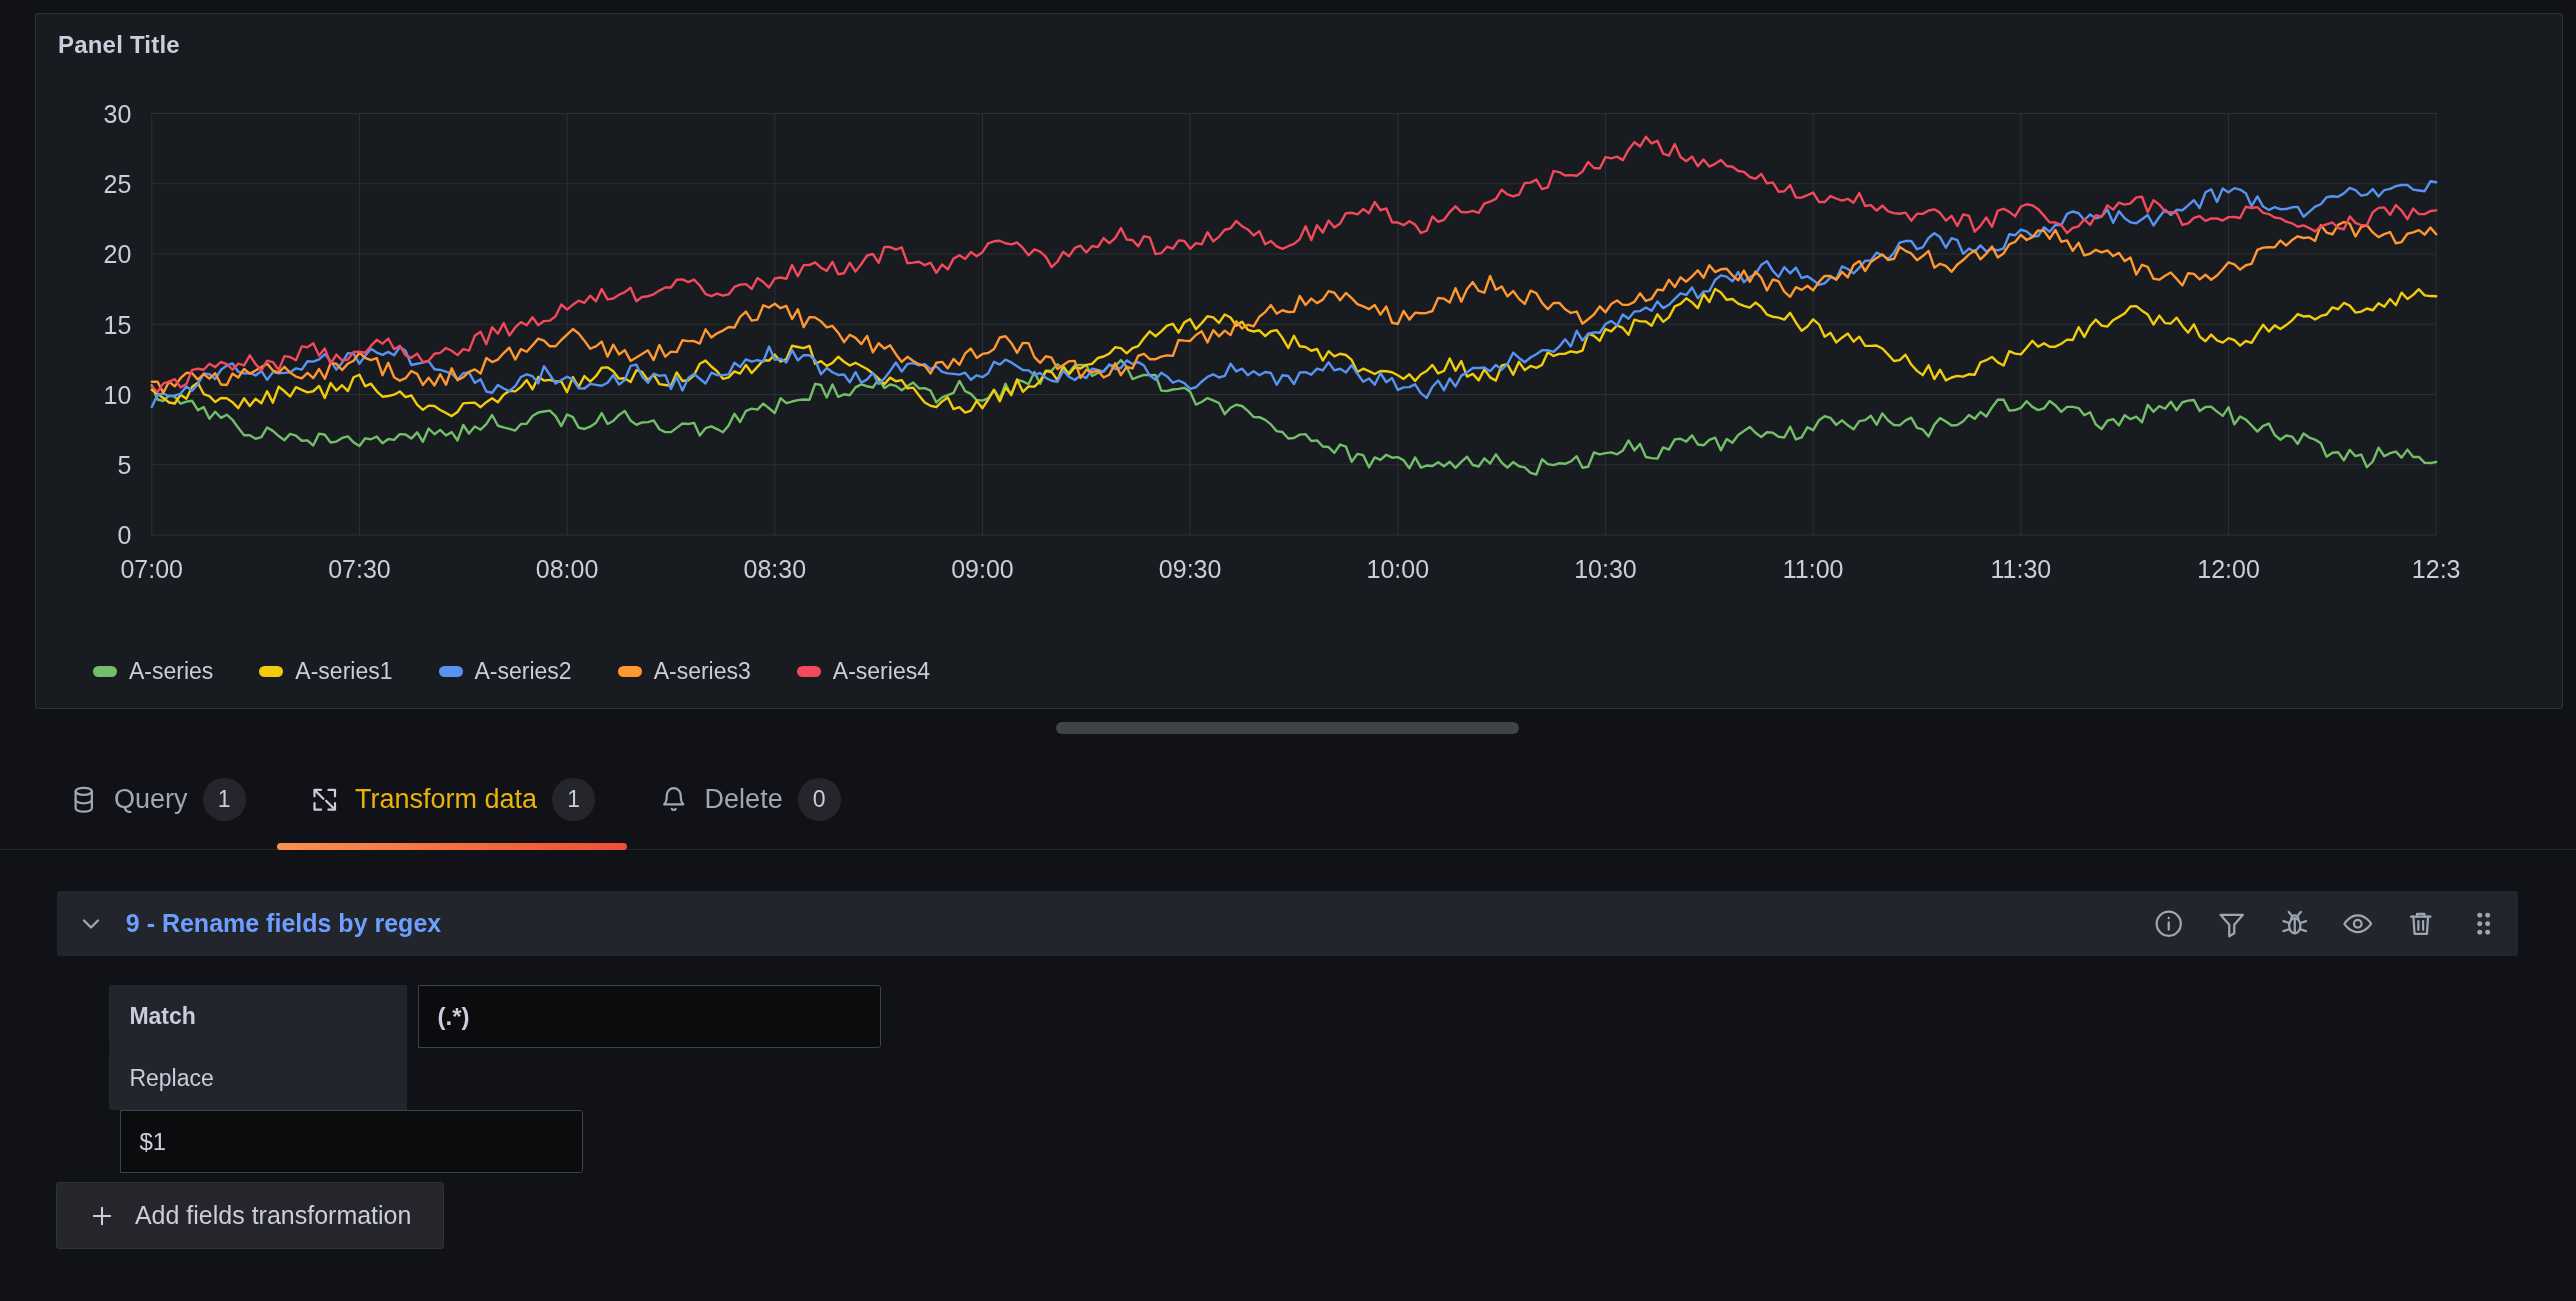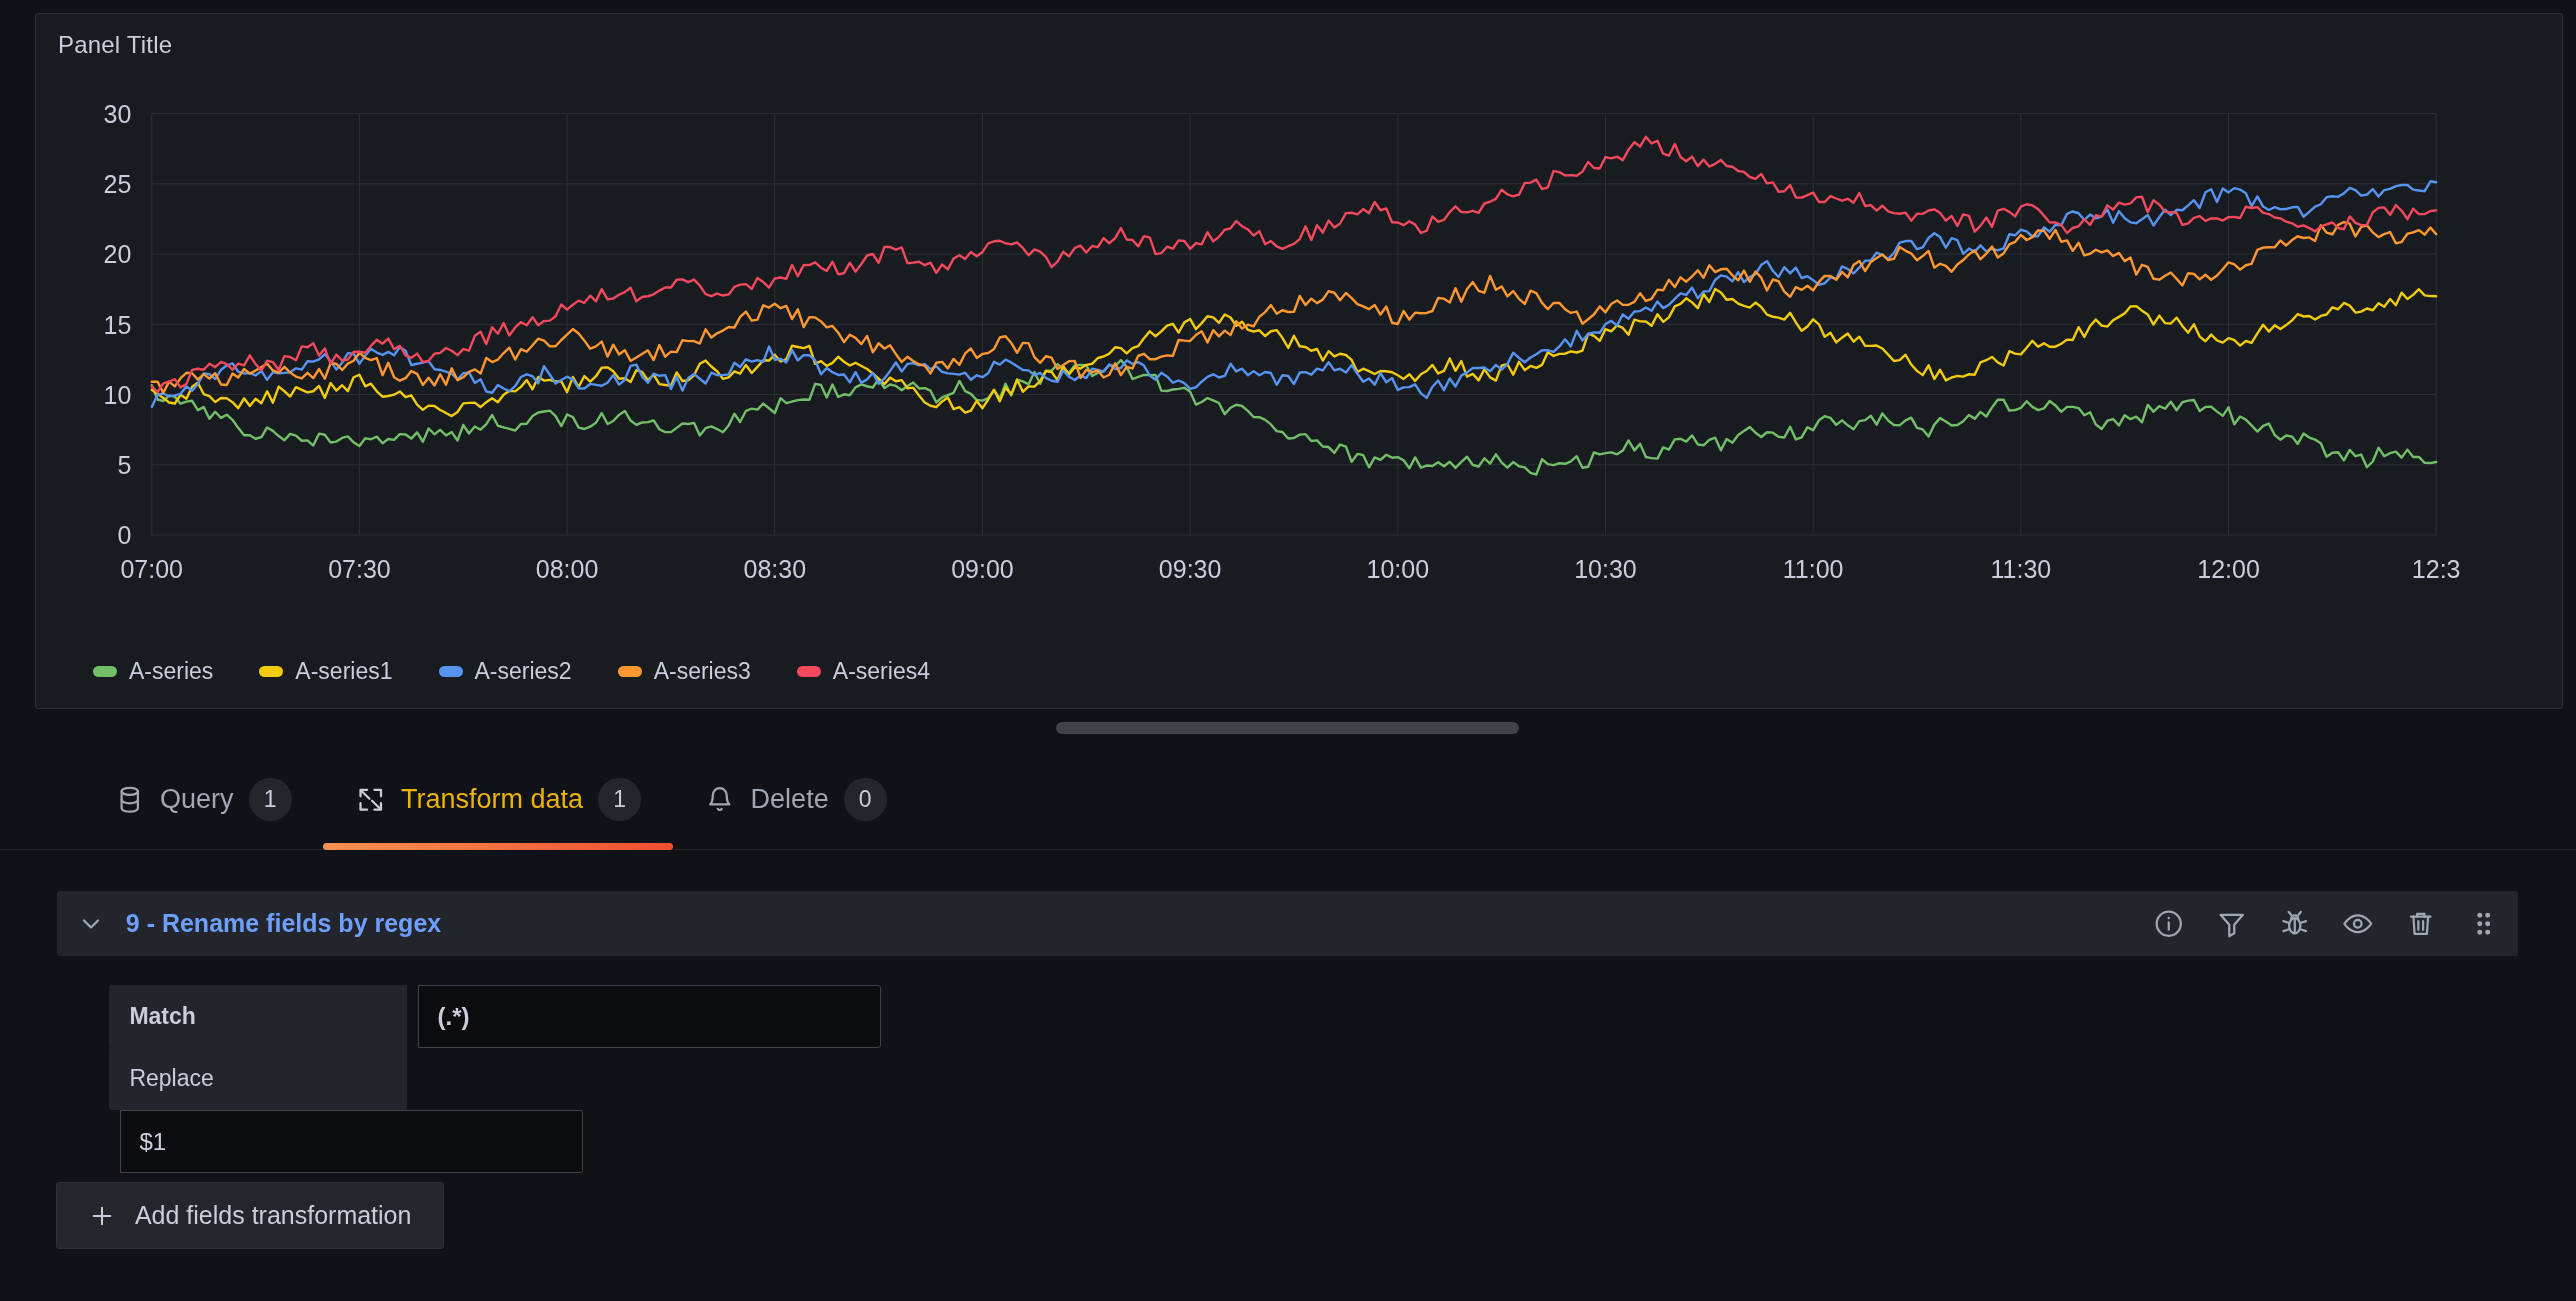--- a/index.html
+++ b/index.html
@@ -14,21 +14,21 @@
   
   .panel {
     position: absolute; left: 35px; top: 13px;
     width: 2528px; height: 696px;
     background: #181b1f;
     border: 0.9px solid #2c3235;
     border-radius: 2.8px;
   }
   .panel-title {
     position: absolute; left: 22px; top: 16.7px;
-    font-size: 24px; font-weight: 400; color: #ccccdc;
+    font-size: 24px; font-weight: 700; color: #ccccdc;
     letter-spacing: 0.2px;
   }
 
   .plot-wrap { position: absolute; left: 0; top: 67px; width: 2528px; height: 556px; }
   .plot-svg  { display: block; width: 2528px; height: 556px; }
 
   
   .legend {
     position: absolute; left: 57px; top: 644px;
     display: flex; align-items: center; gap: 46px;
@@ -45,21 +45,21 @@
     position: absolute; left: 1056px; top: 722px;
     width: 463px; height: 12px;
     background: #404347; border-radius: 6.5px;
   }
 
   
   .tabs-bar {
     position: absolute; left: 0; top: 750px; width: 2576px; height: 100px;
     border-bottom: 0.9px solid #23262b;
   }
-  .tabs { display: flex; align-items: center; height: 100%; padding-left: 82px; gap: 0; }
+  .tabs { display: flex; align-items: center; height: 100%; padding-left: 36px; gap: 0; }
   .tab {
     position: relative; display: flex; align-items: center; gap: 15px;
     height: 100%; padding: 0 31.5px; cursor: pointer;
   }
   .tab-icon { width: 31.5px; height: 31.5px; display: block; flex: 0 0 auto; }
   .tab-label { font-size: 27px; color: #9fa7b3; white-space: nowrap; }
   .tab.active .tab-label { color: #eab308; }
   .tab-badge {
     min-width: 43px; height: 43px; padding: 0 9.3px;
     border-radius: 21px; background: #24262b;

